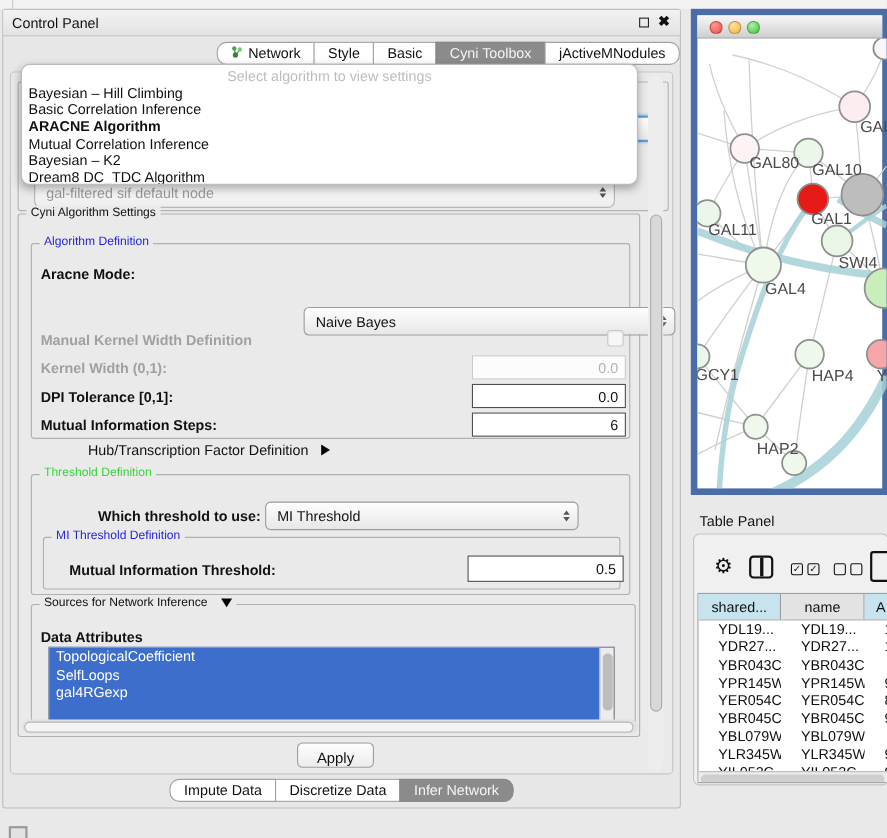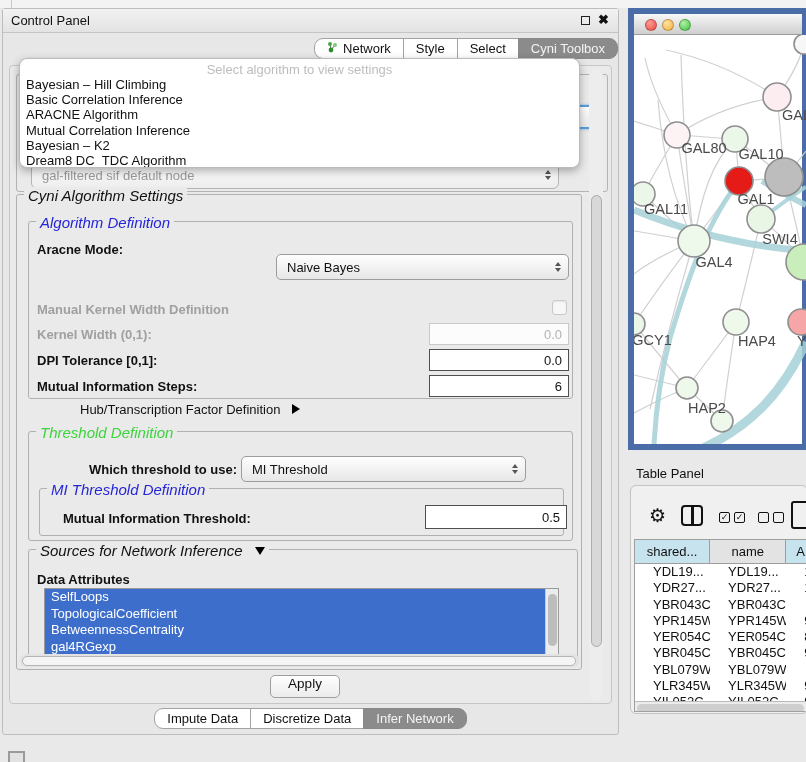--- a/index.html
+++ b/index.html
@@ -38,26 +38,26 @@
     background:linear-gradient(#fefefe,#e9e9e9);box-shadow:0 0 3px #7ab0e0;}
   .gal-combo{left:14px;top:86px;width:528px;height:28px;border:1px solid #b5b5b5;border-radius:6px;
     background:linear-gradient(#fdfdfd,#ededed);display:flex;align-items:center;
     padding:0 24px 0 10px;font-size:13px;color:#9a9a9a;}
 
   
   .popup{left:16px;top:49px;width:561px;height:110px;background:#fff;border:1px solid #bbb;
     border-radius:8px;box-shadow:0 3px 8px rgba(0,0,0,.3);padding-top:3px;overflow:hidden;z-index:5;}
   .pop-placeholder{text-align:center;color:#bdbdbd;font-size:13px;line-height:15px;}
   .pop-item{font-size:13px;line-height:15.2px;padding-left:6px;white-space:nowrap;}
-  .pop-item.bold{font-weight:normal;}
+  .pop-item.bold{font-weight:bold;}
 
   
   .group{position:absolute;border:1px solid #b0b0b0;border-radius:3px;}
-  .gtitle{position:absolute;top:-8px;left:7px;background:#eaeaea;padding:0 4px;font-size:15px;
-    white-space:nowrap;display:flex;align-items:center;gap:6px;font-style:italic;}
+  .gtitle{position:absolute;top:-8px;left:7px;background:#eaeaea;padding:0 4px;font-size:11px;
+    white-space:nowrap;display:flex;align-items:center;gap:6px;}
   .gtitle.blue{color:#2525d8;}
   .gtitle.green{color:#3cd43c;}
 
   .settings-group{left:6px;top:128px;width:566px;height:476px;}
 
   .lbl{position:absolute;font-size:13px;font-weight:bold;white-space:nowrap;}
   .lbl.plain{font-weight:normal;}
   .lbl.dis{color:#a0a0a0;}
 
   .combo{position:absolute;background:linear-gradient(#fefefe,#e7e7e7);border:1px solid #9c9c9c;
@@ -89,21 +89,21 @@
   .attr-thumb{position:absolute;left:1.5px;top:5px;width:9px;height:52px;background:#bdbdbd;border-radius:5px;}
 
   .vscroll{left:579px;top:3px;width:14px;height:632px;background:#ededed;border-radius:7px;}
   .vthumb{position:absolute;left:1.5px;top:126px;width:11px;height:452px;background:#d8d8d8;
     border:1px solid #ababab;border-radius:6px;}
   .hscroll{position:absolute;left:3px;top:459px;width:560px;height:13px;background:#e2e2e2;border-radius:7px;}
   .hthumb{position:absolute;left:2px;top:1.5px;width:554px;height:10px;background:#f4f4f4;
     border:1px solid #b5b5b5;border-radius:6px;}
 
   .apply-btn{left:260px;top:609px;width:70px;height:23px;border:1px solid #9e9e9e;border-radius:5px;
-    background:linear-gradient(#fefefe,#ececec);font-size:13.5px;display:flex;align-items:flex-start;
+    background:linear-gradient(#fefefe,#ececec);font-size:13.5px;display:flex;align-items:flex-end;
     justify-content:center;}
 
   
   .net-window{left:628px;top:8px;width:180px;height:442px;border:6px solid #4a6da8;background:#fff;}
   .net-titlebar{position:absolute;left:0;top:0;width:100%;height:21px;
     background:linear-gradient(#f7f7f7,#cfcfcf);border-bottom:1px solid #9c9c9c;}
   .light{position:absolute;top:4.5px;width:12px;height:12px;border-radius:50%;border:1px solid rgba(0,0,0,.25);}
   .light.red{left:11px;background:radial-gradient(circle at 35% 30%,#ff9b96,#ee4b43);}
   .light.yellow{left:28px;background:radial-gradient(circle at 35% 30%,#ffe2a0,#f6b13c);}
   .light.green{left:45px;background:radial-gradient(circle at 35% 30%,#b0f0a6,#3ec43f);}
@@ -157,24 +157,27 @@
             <circle cx="3" cy="3" r="2" fill="#4aa54a"></circle>
             <circle cx="8" cy="4" r="2" fill="#7cc87c"></circle>
             <circle cx="4" cy="9" r="2.4" fill="#2e8b2e"></circle>
           </svg></span>
         <span>Network</span>
       </div>
       <div class="tab">
         <span>Style</span>
       </div>
       <div class="tab">
-        <span>Select</span>
+        <span>Basic</span>
       </div>
       <div class="tab selected">
         <span>Cyni Toolbox</span>
+      </div>
+      <div class="tab">
+        <span>jActiveMNodules</span>
       </div>
     </div>
 
   <div class="abs cp-content">
 
     <div class="abs upper-group">
       <div class="abs focus-combo"></div>
       <div class="abs gal-combo">
         <span>gal-filtered sif default node</span>
         <span class="stp">
@@ -185,21 +188,21 @@
     </div>
 
     <div class="group settings-group">
       <span class="gtitle">Cyni Algorithm Settings</span>
 
       <div class="group" style="left:11px;top:26px;width:545px;height:178px;">
         <span class="gtitle blue">Algorithm Definition</span>
 
         <span class="lbl" style="left:8px;top:20px;">Aracne Mode:</span>
 
-        <div class="combo" style="left:247px;top:32px;width:293px;height:26px;">
+        <div class="combo" style="left:247px;top:57px;width:338px;height:26px;">
           <span>Naive Bayes</span>
           <span class="stp">
               <i class="up"></i>
               <i class="dn"></i>
             </span>
         </div>
 
         <span class="lbl dis" style="left:8px;top:80px;">Manual Kernel Width Definition</span>
         <span class="checkbox" style="left:523px;top:78px;"></span>
 
@@ -245,23 +248,22 @@
         </div>
       </div>
 
       <div class="group" style="left:11px;top:354px;width:550px;height:116px;">
         <span class="gtitle">
           <span>Sources for Network Inference</span>
           <span class="tri-down"></span>
         </span>
         <span class="lbl" style="left:8px;top:22px;">Data Attributes</span>
         <div class="attr-list" id="attr-list">
-          <div class="attr-item">SelfLoops</div>
-            <div class="attr-item">TopologicalCoefficient</div>
-            <div class="attr-item">BetweennessCentrality</div>
+          <div class="attr-item">TopologicalCoefficient</div>
+            <div class="attr-item">SelfLoops</div>
             <div class="attr-item">gal4RGexp</div>
             <div class="attr-scroll">
               <span class="attr-thumb"></span>
             </div>
         </div>
       </div>
 
       <div class="hscroll">
           <span class="hthumb"></span>
         </div>

